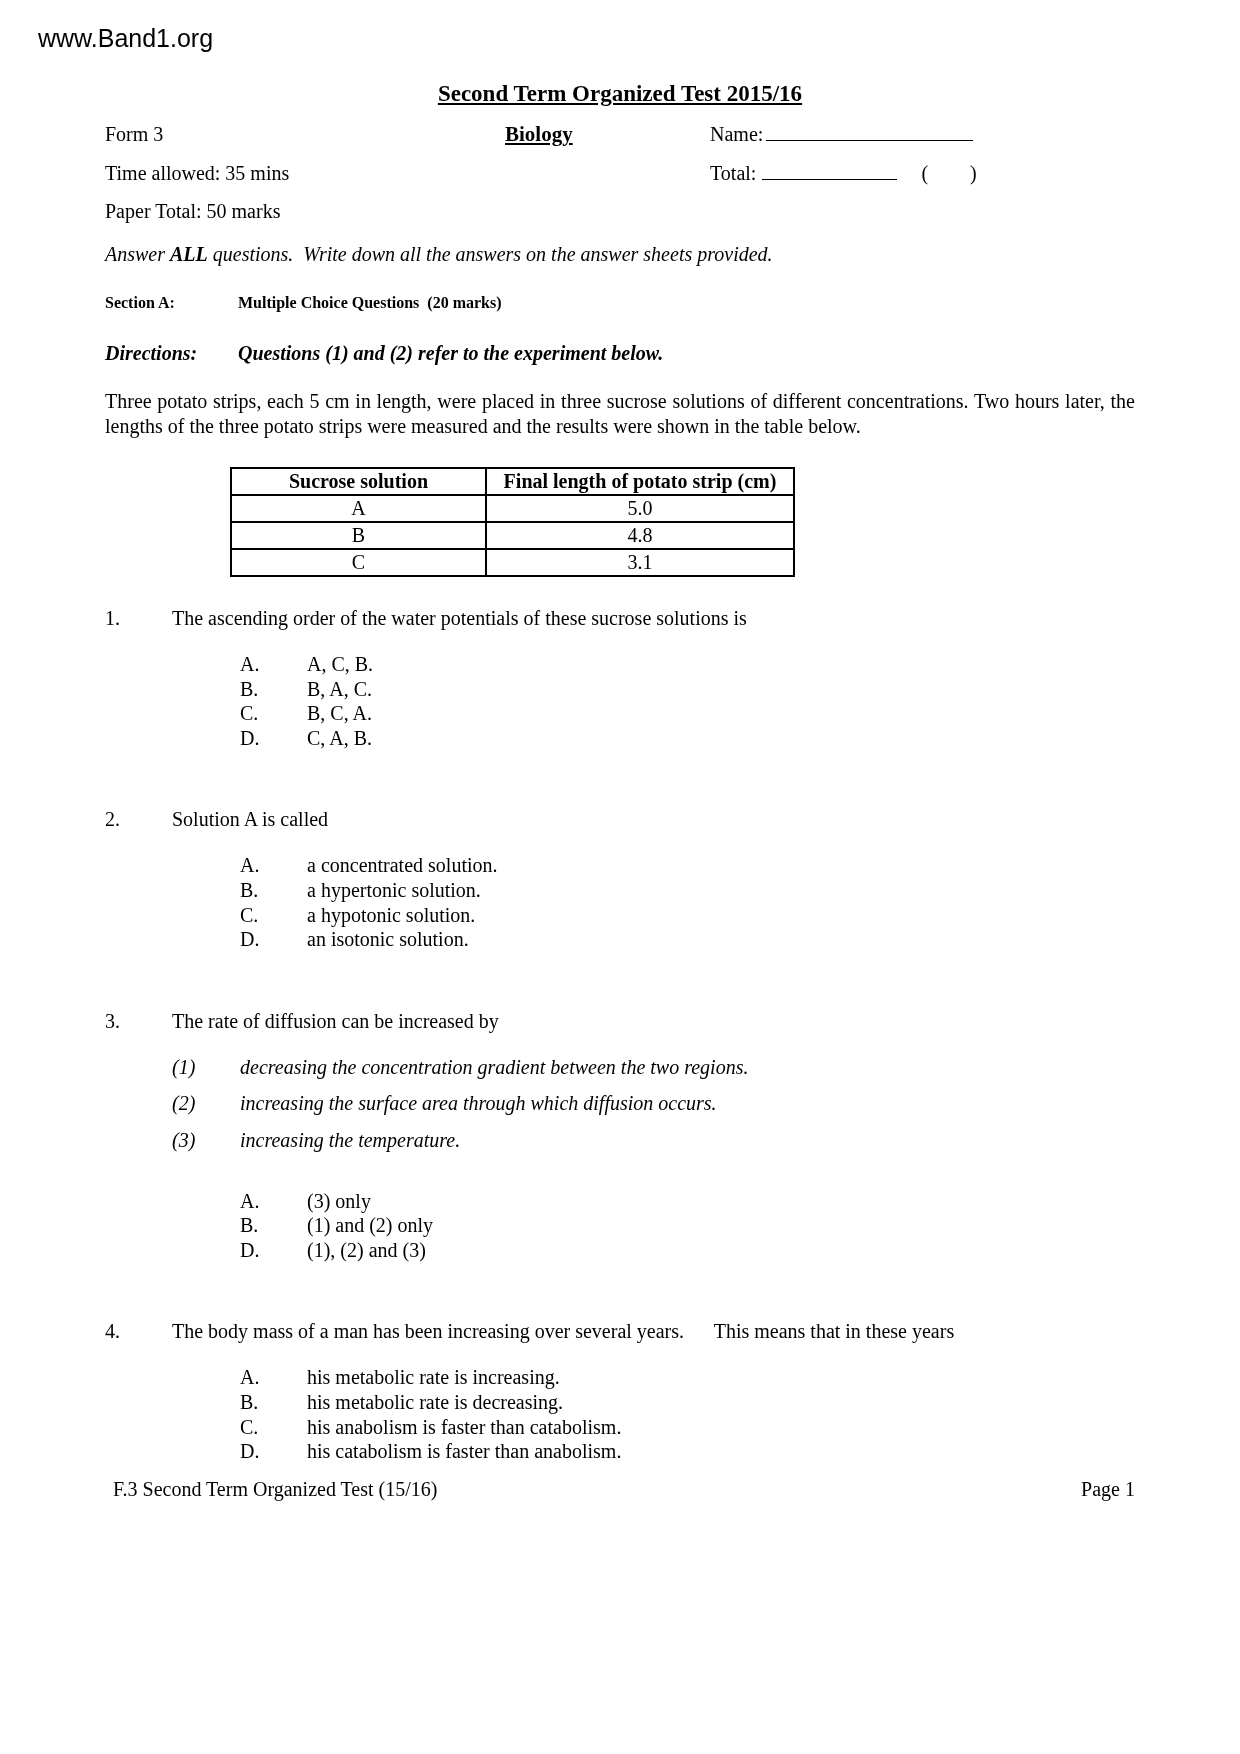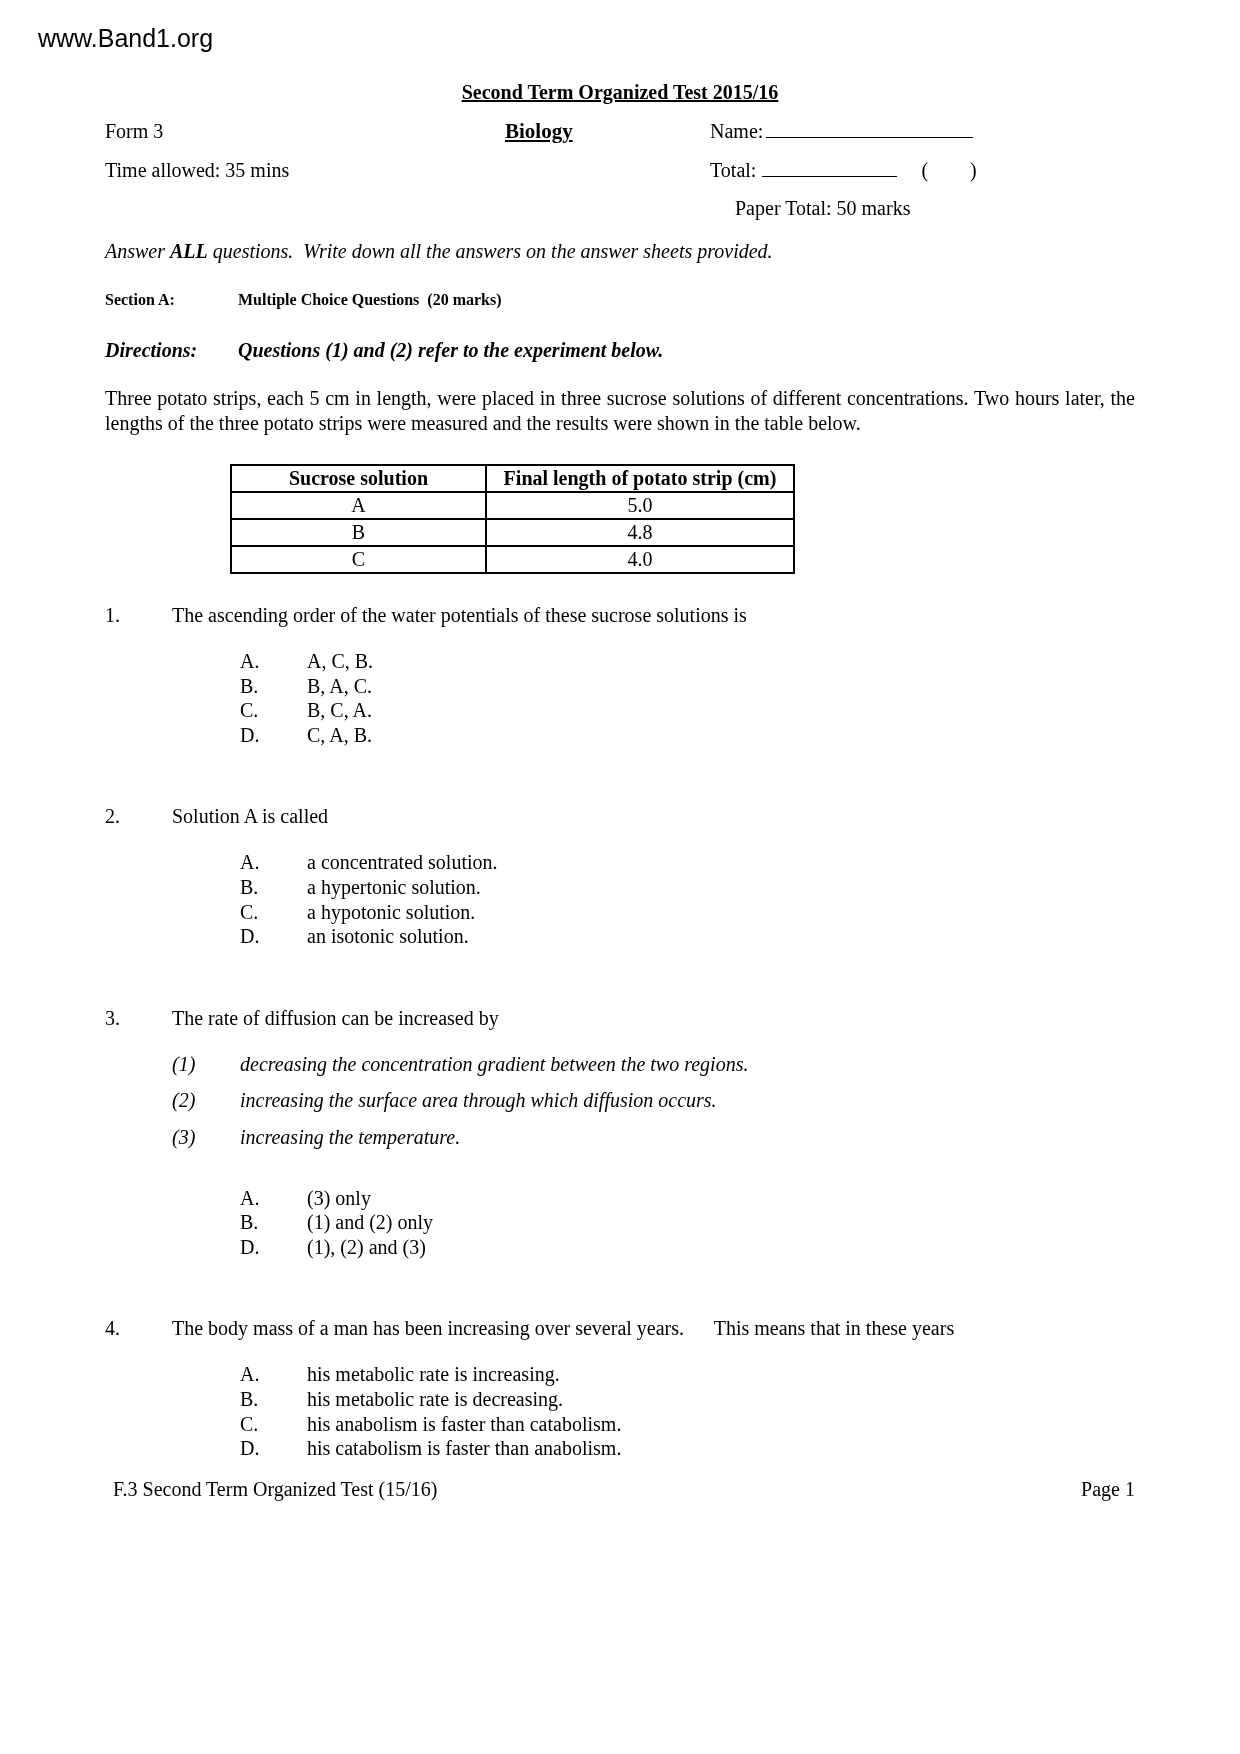--- a/index.html
+++ b/index.html
@@ -7,24 +7,24 @@
   body {
     width: 1240px; height: 1754px;
     background: #ffffff; color: #000;
     font-family: "Liberation Serif", serif;
     font-size: 20px;
     position: relative;
   }
   .watermark { font-family: "Liberation Sans", sans-serif; font-size: 25px; margin: 24px 0 0 38px; }
   .content { padding: 0 105px; }
   .pre { white-space: pre-wrap; }
-  .title { text-align: center; font-weight: bold; font-size: 20px; margin-top: 28px; }
+  .title { text-align: center; font-weight: bold; font-size: 23px; margin-top: 28px; }
   .title span { text-decoration: underline; }
   .meta { margin-top: 14px; }
-  .meta-row { display: flex; align-items: baseline; margin-top: 15px; justify-content: flex-end; }
+  .meta-row { display: flex; align-items: baseline; margin-top: 15px; }
   .meta-left { width: 400px; }
   .meta-mid { width: 205px; }
   .subject { font-weight: bold; text-decoration: underline; font-size: 21px; }
   .meta-right { flex: 1; }
   .fill-line { display: inline-block; border-bottom: 1.6px solid #000; height: 16px; }
   .name-line { width: 207px; margin-left: 3px; }
   .class-line { width: 135px; margin-left: 6px; }
   .class-paren { margin-left: 24px; }
   .paren-gap { display: inline-block; width: 42px; }
   .instructions { font-style: italic; margin-top: 20px; }
@@ -113,21 +113,21 @@
     <tr>
       <td>A</td>
       <td>5.0</td>
     </tr>
     <tr>
       <td>B</td>
       <td>4.8</td>
     </tr>
     <tr>
       <td>C</td>
-      <td>4.0</td>
+      <td>3.1</td>
     </tr>
   </tbody>
     </table>
 
   <div class="question first">
     <span class="q-num">1.</span><span class="q-text pre">The ascending order of the water potentials of these sucrose solutions is</span>
     <div class="options">
       <div class="option"><span class="opt-letter">A.</span><span>A, C, B.</span></div>
       <div class="option"><span class="opt-letter">B.</span><span>B, A, C.</span></div>
       <div class="option"><span class="opt-letter">C.</span><span>B, C, A.</span></div>

